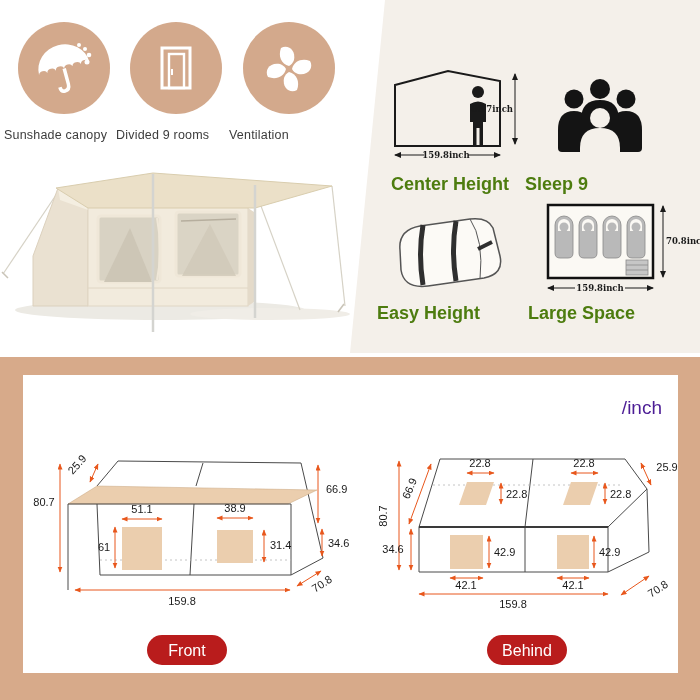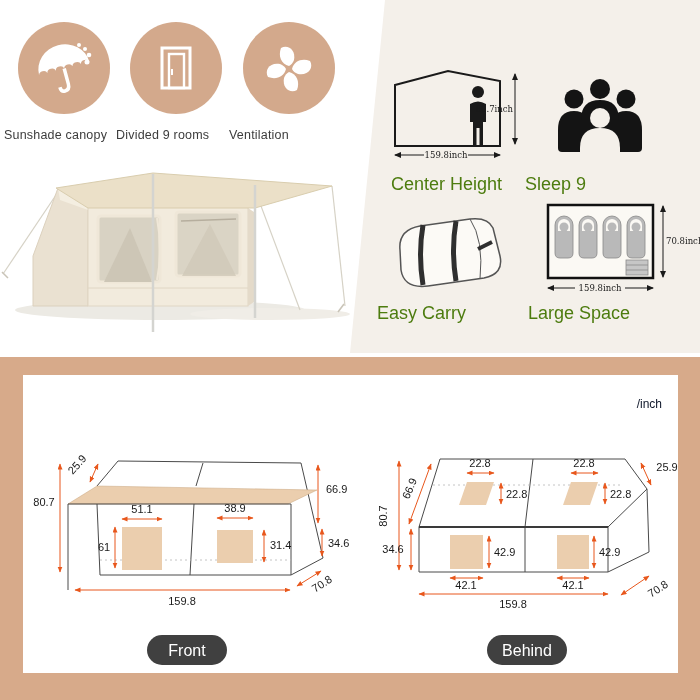--- a/index.html
+++ b/index.html
@@ -8,28 +8,28 @@
   .abs{position:absolute;}
 
   
   .feat-item{position:absolute;width:120px;}
   .feat-circle{width:92px;height:92px;border-radius:50%;background:#d3a98c;
                margin:0 auto;display:flex;align-items:center;justify-content:center;}
   .feat-label{margin-top:14px;font-size:12.5px;color:#3c3c3c;letter-spacing:.2px;}
 
   
   .beige-panel{left:340px;top:0;width:360px;height:353px;background:#f4f0ea;
-               clip-path:polygon(45px 0,360px 0,360px 353px,10px 353px);}
+               clip-path:polygon(45px 0,360px 0,360px 353px,10px 353px);font-weight:bold;}
   .br-label{position:absolute;width:150px;font-size:18px;color:#4d7c0f;}
 
   
   .tan-bg{left:0;top:357px;width:700px;height:343px;background:#d7aa8a;}
   .size-panel{left:23px;top:375px;width:655px;height:298px;background:#ffffff;}
-  .unit-label{position:absolute;right:16px;top:22px;font-size:12px;color:#0f172a;}
-  .view-btn{position:absolute;width:80px;height:30px;border-radius:15px;background:#404040;
+  .unit-label{position:absolute;right:16px;top:22px;font-size:19px;color:#4c1d95;}
+  .view-btn{position:absolute;width:80px;height:30px;border-radius:15px;background:#b91c1c;
             color:#fff;font-size:16px;text-align:center;line-height:30px;border:none;cursor:pointer;}
 
   svg text{font-family:"Liberation Sans", sans-serif;font-size:11px;fill:#1a1a1a;}
   svg text.serif{font-family:"DejaVu Serif", serif;font-size:8.5px;}
 </style>
 </head>
 <body>
 
 <div class="abs beige-panel">
 
@@ -68,21 +68,21 @@
   </svg>
   <div class="br-label" style="left:185px;top:174px">Sleep 9</div>
 
   <svg class="abs" style="left:50px;top:210px" width="125" height="85" viewBox="0 0 125 85">
     <path d="M10,40 Q8,20 30,16 L80,9 Q98,7 103,18 L110,46 Q114,64 94,68 L38,76 Q14,79 11,60 Z" fill="#fcfaf6" stroke="#555" stroke-width="1.5"></path>
     <path d="M80,9 Q94,30 90,69" fill="none" stroke="#555" stroke-width="1"></path>
     <path d="M33,15 Q28,44 33,75" fill="none" stroke="#2f2f2f" stroke-width="5"></path>
     <path d="M66,11 Q61,40 66,71" fill="none" stroke="#2f2f2f" stroke-width="5"></path>
     <path d="M88,39 L102,32" stroke="#2f2f2f" stroke-width="4"></path>
   </svg>
-  <div class="br-label" style="left:37px;top:303px">Easy Carry</div>
+  <div class="br-label" style="left:37px;top:303px">Easy Height</div>
 
   <svg class="abs" style="left:205px;top:200px" width="155" height="96" viewBox="0 0 155 96">
     <defs>
       <marker id="kb2" markerWidth="8" markerHeight="8" refX="6" refY="3" orient="auto-start-reverse" markerUnits="userSpaceOnUse">
         <path d="M0,0 L7,3 L0,6 Z" fill="#1a1a1a"></path>
       </marker>
     </defs>
     <rect x="3" y="5" width="105" height="73" fill="#fbf9f4" stroke="#111" stroke-width="2.5"></rect>
     <g>
       <g transform="translate(10,13)">

